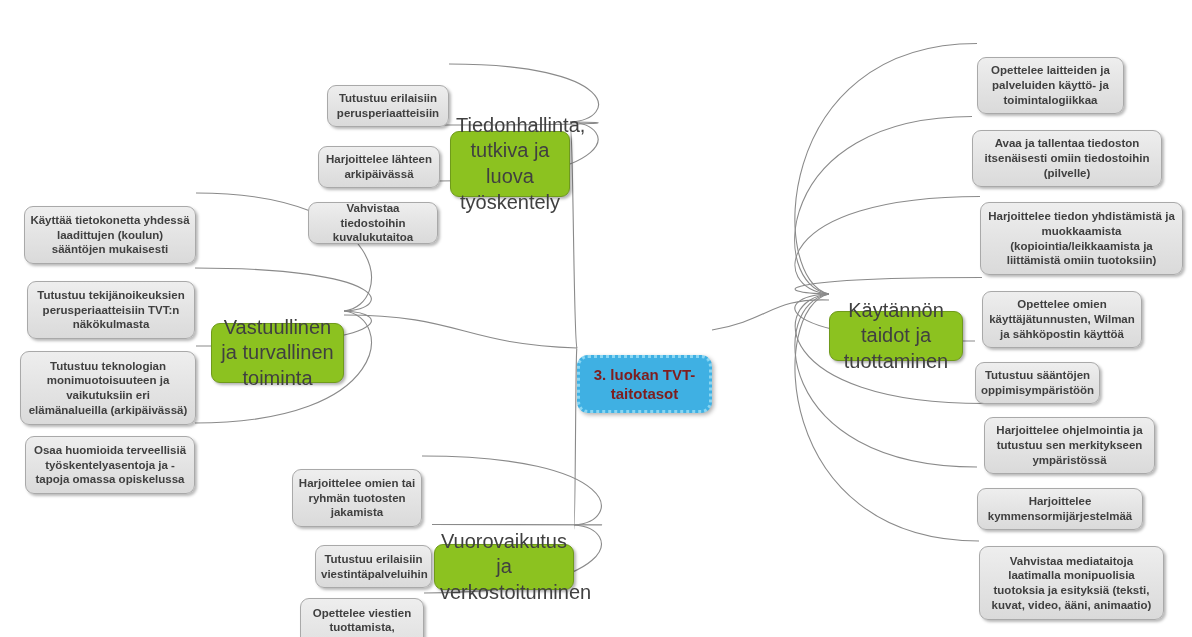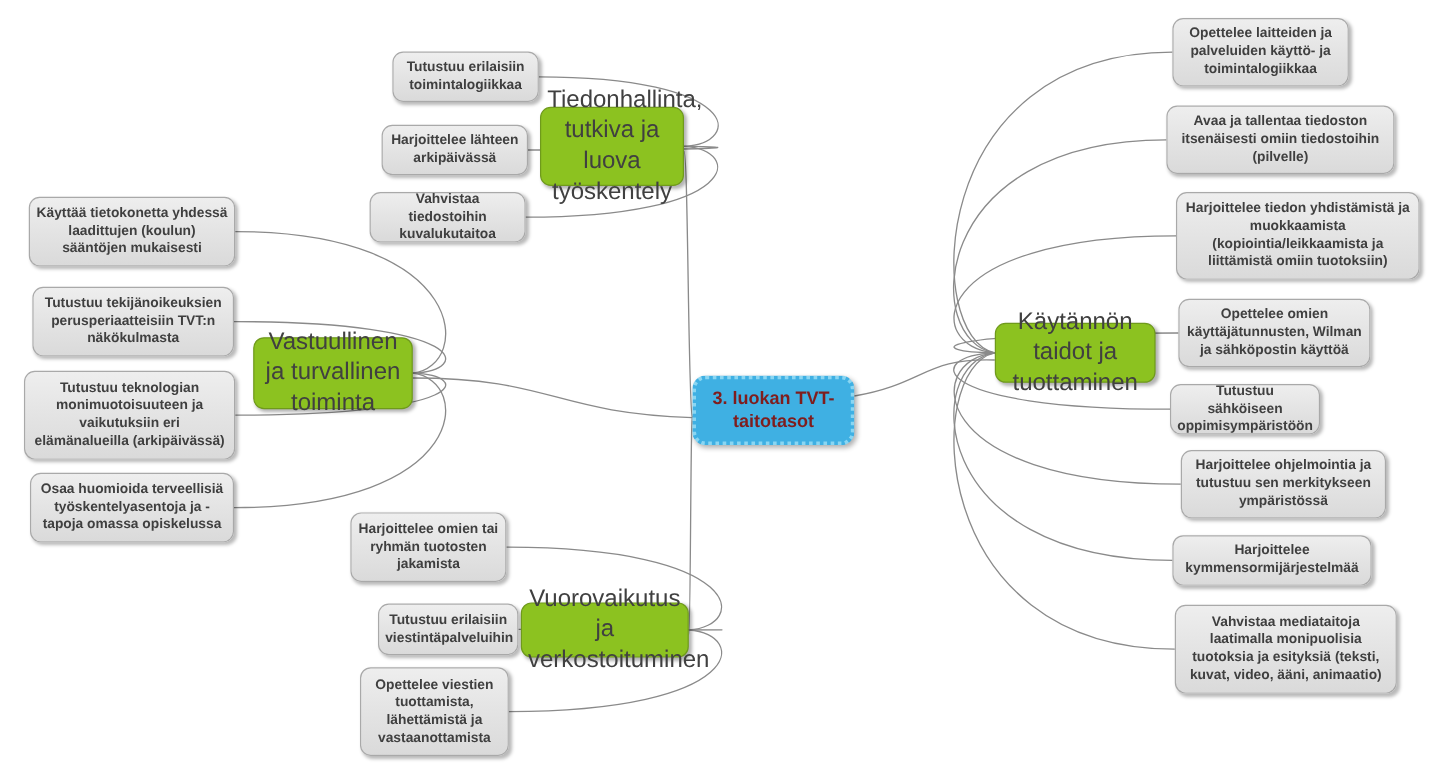--- a/index.html
+++ b/index.html
@@ -28,20 +28,21 @@
   .node {
     position: absolute;
     box-sizing: border-box;
     display: flex;
     align-items: center;
     justify-content: center;
     text-align: center;
     border-radius: 9px;
     line-height: 1.28;
     z-index: 5;
+    margin-top: 42px;
   }
   .node span {
     display: block;
     width: 100%;
     padding: 0 5px;
     box-sizing: border-box;
   }
   
   .leaf {
     background: linear-gradient(180deg, #eeeeee 0%, #e4e4e4 48%, #dadada 100%);
@@ -122,21 +123,21 @@
       <div class="node leaf" style="left: 20px; top: 309px; width: 176px; height: 74px;">
         <span>Tutustuu teknologian monimuotoisuuteen ja vaikutuksiin eri elämänalueilla (arkipäivässä)</span>
       </div>
       <div class="node leaf" style="left: 25px; top: 394px; width: 170px; height: 58px;">
         <span>Osaa huomioida terveellisiä työskentelyasentoja ja -tapoja omassa opiskelussa</span>
       </div>
       <div class="node branch" style="left: 450px; top: 89px; width: 120px; height: 66px;">
         <span>Tiedonhallinta, tutkiva ja luova työskentely</span>
       </div>
       <div class="node leaf" style="left: 327px; top: 43px; width: 122px; height: 42px;">
-        <span>Tutustuu erilaisiin toimintalogiikkaa</span>
+        <span>Tutustuu erilaisiin perusperiaatteisiin</span>
       </div>
       <div class="node leaf" style="left: 318px; top: 104px; width: 122px; height: 42px;">
         <span>Harjoittelee lähteen arkipäivässä</span>
       </div>
       <div class="node leaf" style="left: 308px; top: 160px; width: 130px; height: 42px;">
         <span>Vahvistaa tiedostoihin kuvalukutaitoa</span>
       </div>
       <div class="node branch" style="left: 434px; top: 502px; width: 140px; height: 46px;">
         <span>Vuorovaikutus ja verkostoituminen</span>
       </div>
@@ -158,21 +159,21 @@
       <div class="node leaf" style="left: 972px; top: 88px; width: 190px; height: 57px;">
         <span>Avaa ja tallentaa tiedoston itsenäisesti omiin tiedostoihin (pilvelle)</span>
       </div>
       <div class="node leaf" style="left: 980px; top: 160px; width: 203px; height: 73px;">
         <span>Harjoittelee tiedon yhdistämistä ja muokkaamista (kopiointia/leikkaamista ja liittämistä omiin tuotoksiin)</span>
       </div>
       <div class="node leaf" style="left: 982px; top: 249px; width: 160px; height: 57px;">
         <span>Opettelee omien käyttäjätunnusten, Wilman ja sähköpostin käyttöä</span>
       </div>
       <div class="node leaf" style="left: 975px; top: 320px; width: 125px; height: 42px;">
-        <span>Tutustuu sähköiseen oppimisympäristöön</span>
+        <span>Tutustuu sääntöjen oppimisympäristöön</span>
       </div>
       <div class="node leaf" style="left: 984px; top: 375px; width: 171px; height: 57px;">
         <span>Harjoittelee ohjelmointia ja tutustuu sen merkitykseen ympäristössä</span>
       </div>
       <div class="node leaf" style="left: 977px; top: 446px; width: 166px; height: 42px;">
         <span>Harjoittelee kymmensormijärjestelmää</span>
       </div>
       <div class="node leaf" style="left: 979px; top: 504px; width: 185px; height: 74px;">
         <span>Vahvistaa mediataitoja laatimalla monipuolisia tuotoksia ja esityksiä (teksti, kuvat, video, ääni, animaatio)</span>
       </div>

